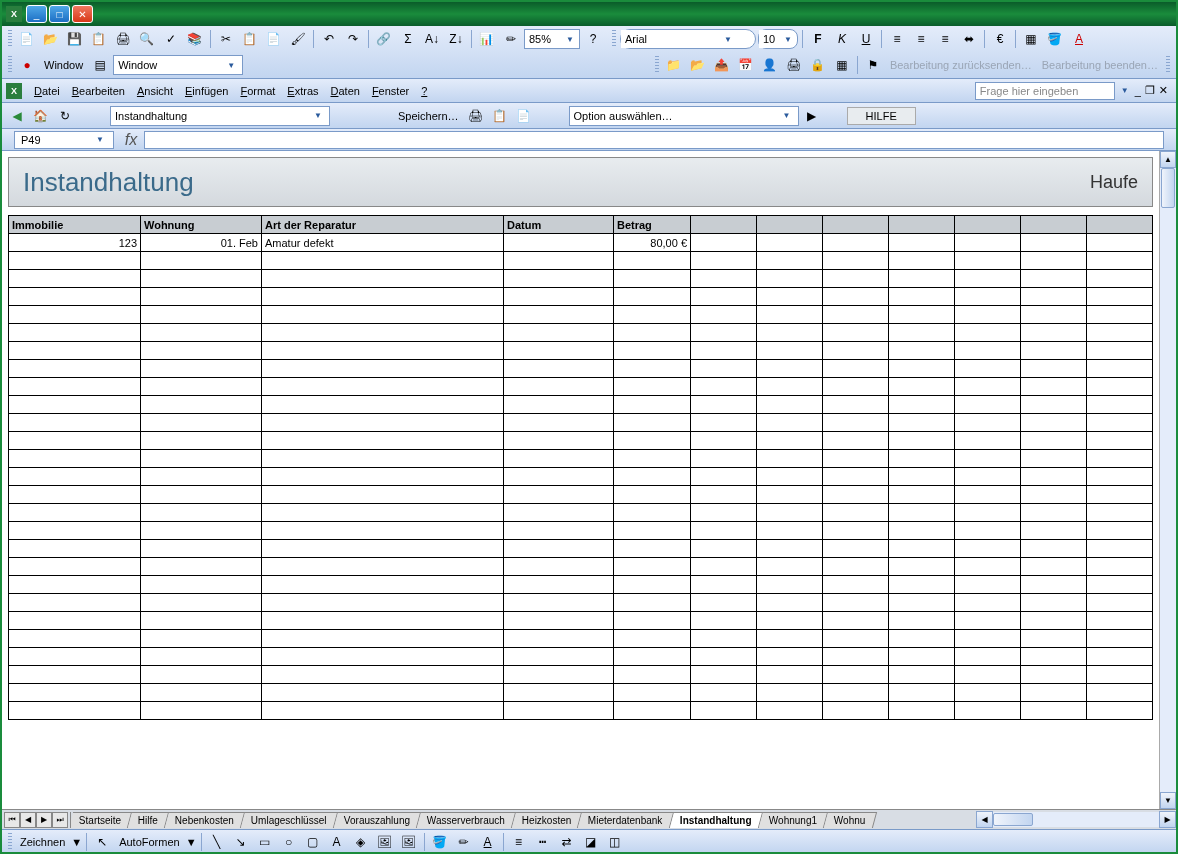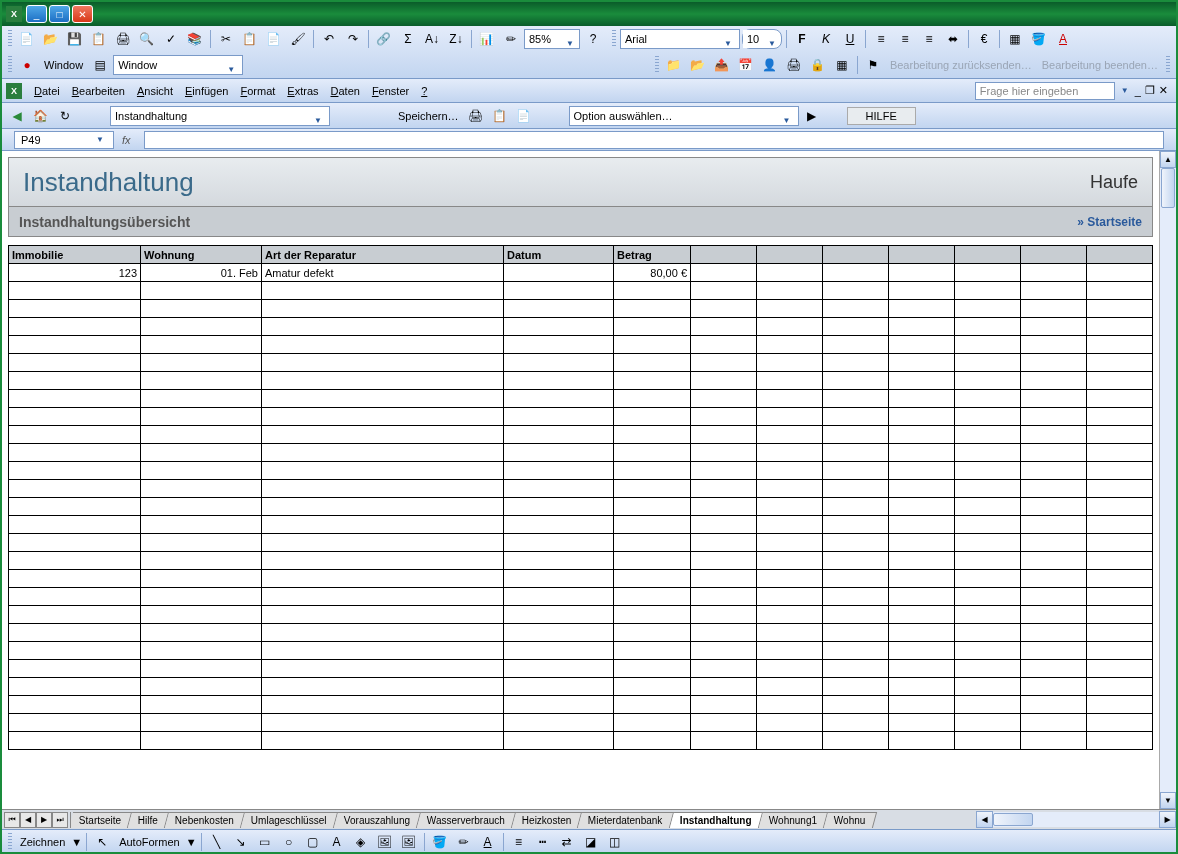--- a/index.html
+++ b/index.html
@@ -9,39 +9,39 @@
 .titlebar .title { flex: 1; font-weight: bold; font-size: 12px; }
 .titlebar .win-btns { display: flex; gap: 2px; }
 .titlebar .win-btn { width: 21px; height: 18px; border: 1px solid #fff; border-radius: 3px; display: flex; align-items: center; justify-content: center; font-size: 10px; cursor: pointer; }
 .min-btn, .max-btn { background: linear-gradient(to bottom, #4fa8e8, #1d6fc4); }
 .close-btn { background: linear-gradient(to bottom, #f07860, #d83818); }
 .toolbar-area { background: linear-gradient(to bottom, #e4ecfa, #c2d5f0); border-bottom: 1px solid #7a9ac8; }
 .toolbar-row { display: flex; align-items: center; height: 26px; padding: 1px 4px; gap: 2px; }
 .tb-handle { width: 4px; height: 18px; background: repeating-linear-gradient(to bottom, #8aa6d0 0 1px, transparent 1px 3px); margin: 0 2px; }
 .tb-btn { width: 22px; height: 22px; display: flex; align-items: center; justify-content: center; border: 1px solid transparent; border-radius: 2px; cursor: pointer; font-size: 12px;}
 .tb-sep { width: 1px; height: 18px; background: #8aa6d0; margin: 0 2px; }
-.tb-dd { display: flex; align-items: flex-end; height: 20px; background: #fff; border: 1px solid #7a9ac8; font-size: 11px; }
+.tb-dd { display: flex; align-items: center; height: 20px; background: #fff; border: 1px solid #7a9ac8; font-size: 11px; }
 .tb-dd input { border: none; outline: none; font-size: 11px; padding: 0 4px; height: 18px; }
 .tb-dd .dd-arrow { width: 14px; text-align: center; color: #2a5a9c; font-size: 8px; cursor:pointer;}
 .tb-label { padding: 0 4px; font-size: 11px; }
 .ghost-text { color: #9aa5b5; font-size: 11px; padding: 0 4px;}
 .menubar { height: 24px; display: flex; align-items: center; padding: 0 4px; gap: 2px; background: linear-gradient(to bottom, #e4ecfa, #c2d5f0); border-bottom: 1px solid #7a9ac8;}
 .menu-icon { width:16px; height:16px; background:#2a7e3e; color:#fff; font-size:9px; font-weight:bold; display:flex;align-items:center;justify-content:center; margin-right:4px;}
 .menu-item { padding: 2px 6px; cursor: pointer; }
 .menu-item .ul { text-decoration: underline; }
 .menu-help { flex:1;}
 .help-input { width: 140px; height:18px; border:1px solid #7a9ac8; background:#fff; font-size:11px; padding:0 4px; color:#888; margin-right:4px;}
 .mini-btns { display:flex; gap:4px; align-items:center; padding:0 4px;}
 .nav-row { height: 26px; display:flex; align-items:center; padding:1px 4px; gap:2px; background: linear-gradient(to bottom, #e4ecfa, #c2d5f0); border-bottom:1px solid #7a9ac8;}
 .nav-dd { flex:0 0 auto; }
 .nav-spacer { flex:1; }
 .namebox-row { height:22px; display:flex; align-items:center; background: linear-gradient(to bottom, #e4ecfa, #c2d5f0); border-bottom:1px solid #7a9ac8; padding:0 12px;}
 .namebox { width:100px; height:18px; background:#fff; border:1px solid #7a9ac8; display:flex; align-items:center; padding:0 6px; font-size:11px;}
 .namebox-arrow { width:14px; text-align:center; color:#2a5a9c; font-size:8px;}
-.fx-label { width:18px; text-align:left; font-style:italic; color:#555; font-size:11px; margin-left:8px;}
+.fx-label { width:18px; text-align:center; font-style:italic; color:#555; font-size:16px; margin-left:8px;}
 .formula-bar { flex:1; height:18px; background:#fff; border:1px solid #7a9ac8; margin-left:4px;}
 .workspace { background:#fff; height: 658px; overflow:hidden; position:relative; display:flex;}
 .sheet-area { flex:1; padding:6px 6px 0 6px; overflow:hidden;}
 .sheet-header { background: linear-gradient(to bottom, #e8ecef, #d4d9de); border:1px solid #888; height:50px; display:flex; align-items:center; padding:0 14px; justify-content:space-between;}
 .sheet-title { font-size: 26px; color:#3a6a8a; font-weight:normal; font-family: Arial;}
 .haufe-logo { font-size:18px; color:#333; font-family: Arial; position:relative;}
 .section-head { background:#c8cdd2; border-left:1px solid #888; border-right:1px solid #888; border-bottom:1px solid #888; height:30px; display:flex; align-items:center; padding:0 10px; justify-content:space-between;}
 .section-title { font-size:14px; font-weight:bold; color:#555;}
 .start-link { color:#2a5a9c; font-weight:bold; font-size:12px; cursor:pointer;}
 .data-table { border-collapse:collapse; width:100%; table-layout:fixed; margin-top:8px;}
@@ -110,21 +110,21 @@
     <div class="tb-btn">Z↓</div>
     <div class="tb-sep"></div>
     <div class="tb-btn">📊</div>
     <div class="tb-btn">✏</div>
     <div class="tb-dd" style="width:56px;">
       <input style="width: 38px;" value="85%">
       <div class="dd-arrow">▼</div>
     </div>
     <div class="tb-btn">?</div>
     <div class="tb-handle" style="margin-left:6px;"></div>
-    <div class="tb-dd" style="width:120px;">
+    <div class="tb-dd" style="width:136px;border-radius:10px;">
       <input style="width: 100px;" value="Arial">
       <div class="dd-arrow">▼</div>
     </div>
     <div class="tb-dd" style="width:40px;border-radius:8px;">
       <input style="width: 22px;" value="10">
       <div class="dd-arrow">▼</div>
     </div>
     <div class="tb-sep"></div>
     <div class="tb-btn">
         <b>F</b>
@@ -232,24 +232,20 @@
   </div>
   <div class="fx-label">fx</div>
   <div class="formula-bar"></div>
 </div>
 
 <div class="workspace">
   <div class="sheet-area">
     <div class="sheet-header">
       <div class="sheet-title">Instandhaltung</div>
       <div class="haufe-logo">Haufe</div>
-    </div>
-    <div class="section-head">
-      <div class="section-title">Instandhaltungsübersicht</div>
-      <div class="start-link">» Startseite</div>
     </div>
     <table class="data-table">
       <thead>
         <tr>
           <th class="col-immo">Immobilie</th>
           <th class="col-wohn">Wohnung</th>
           <th class="col-art">Art der Reparatur</th>
           <th class="col-datum">Datum</th>
           <th class="col-betrag">Betrag</th>
           <th class="col-blank"></th>

